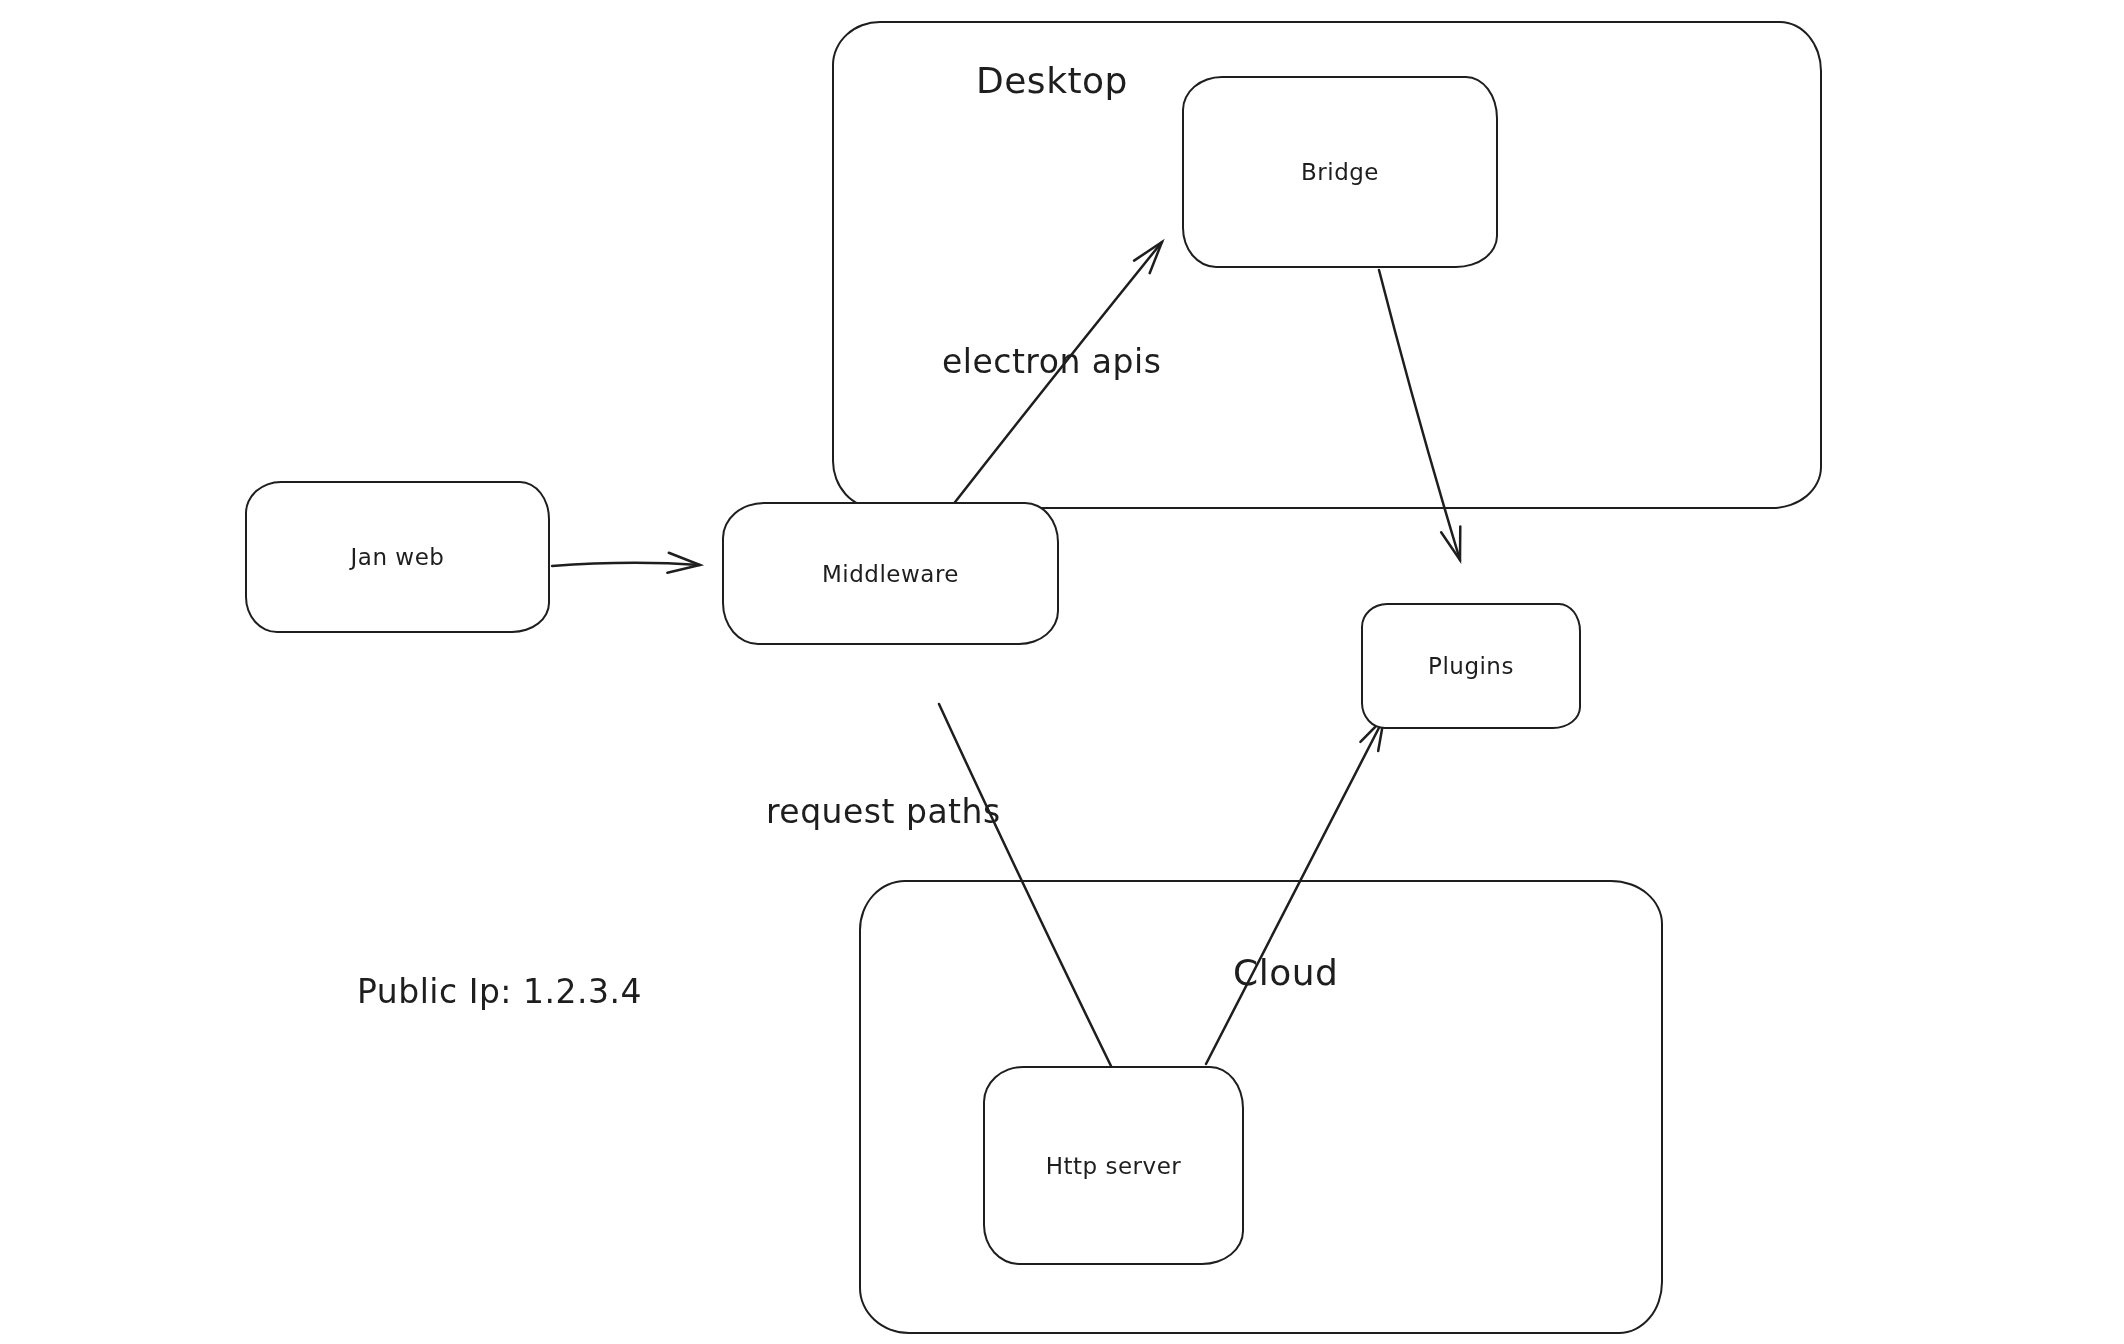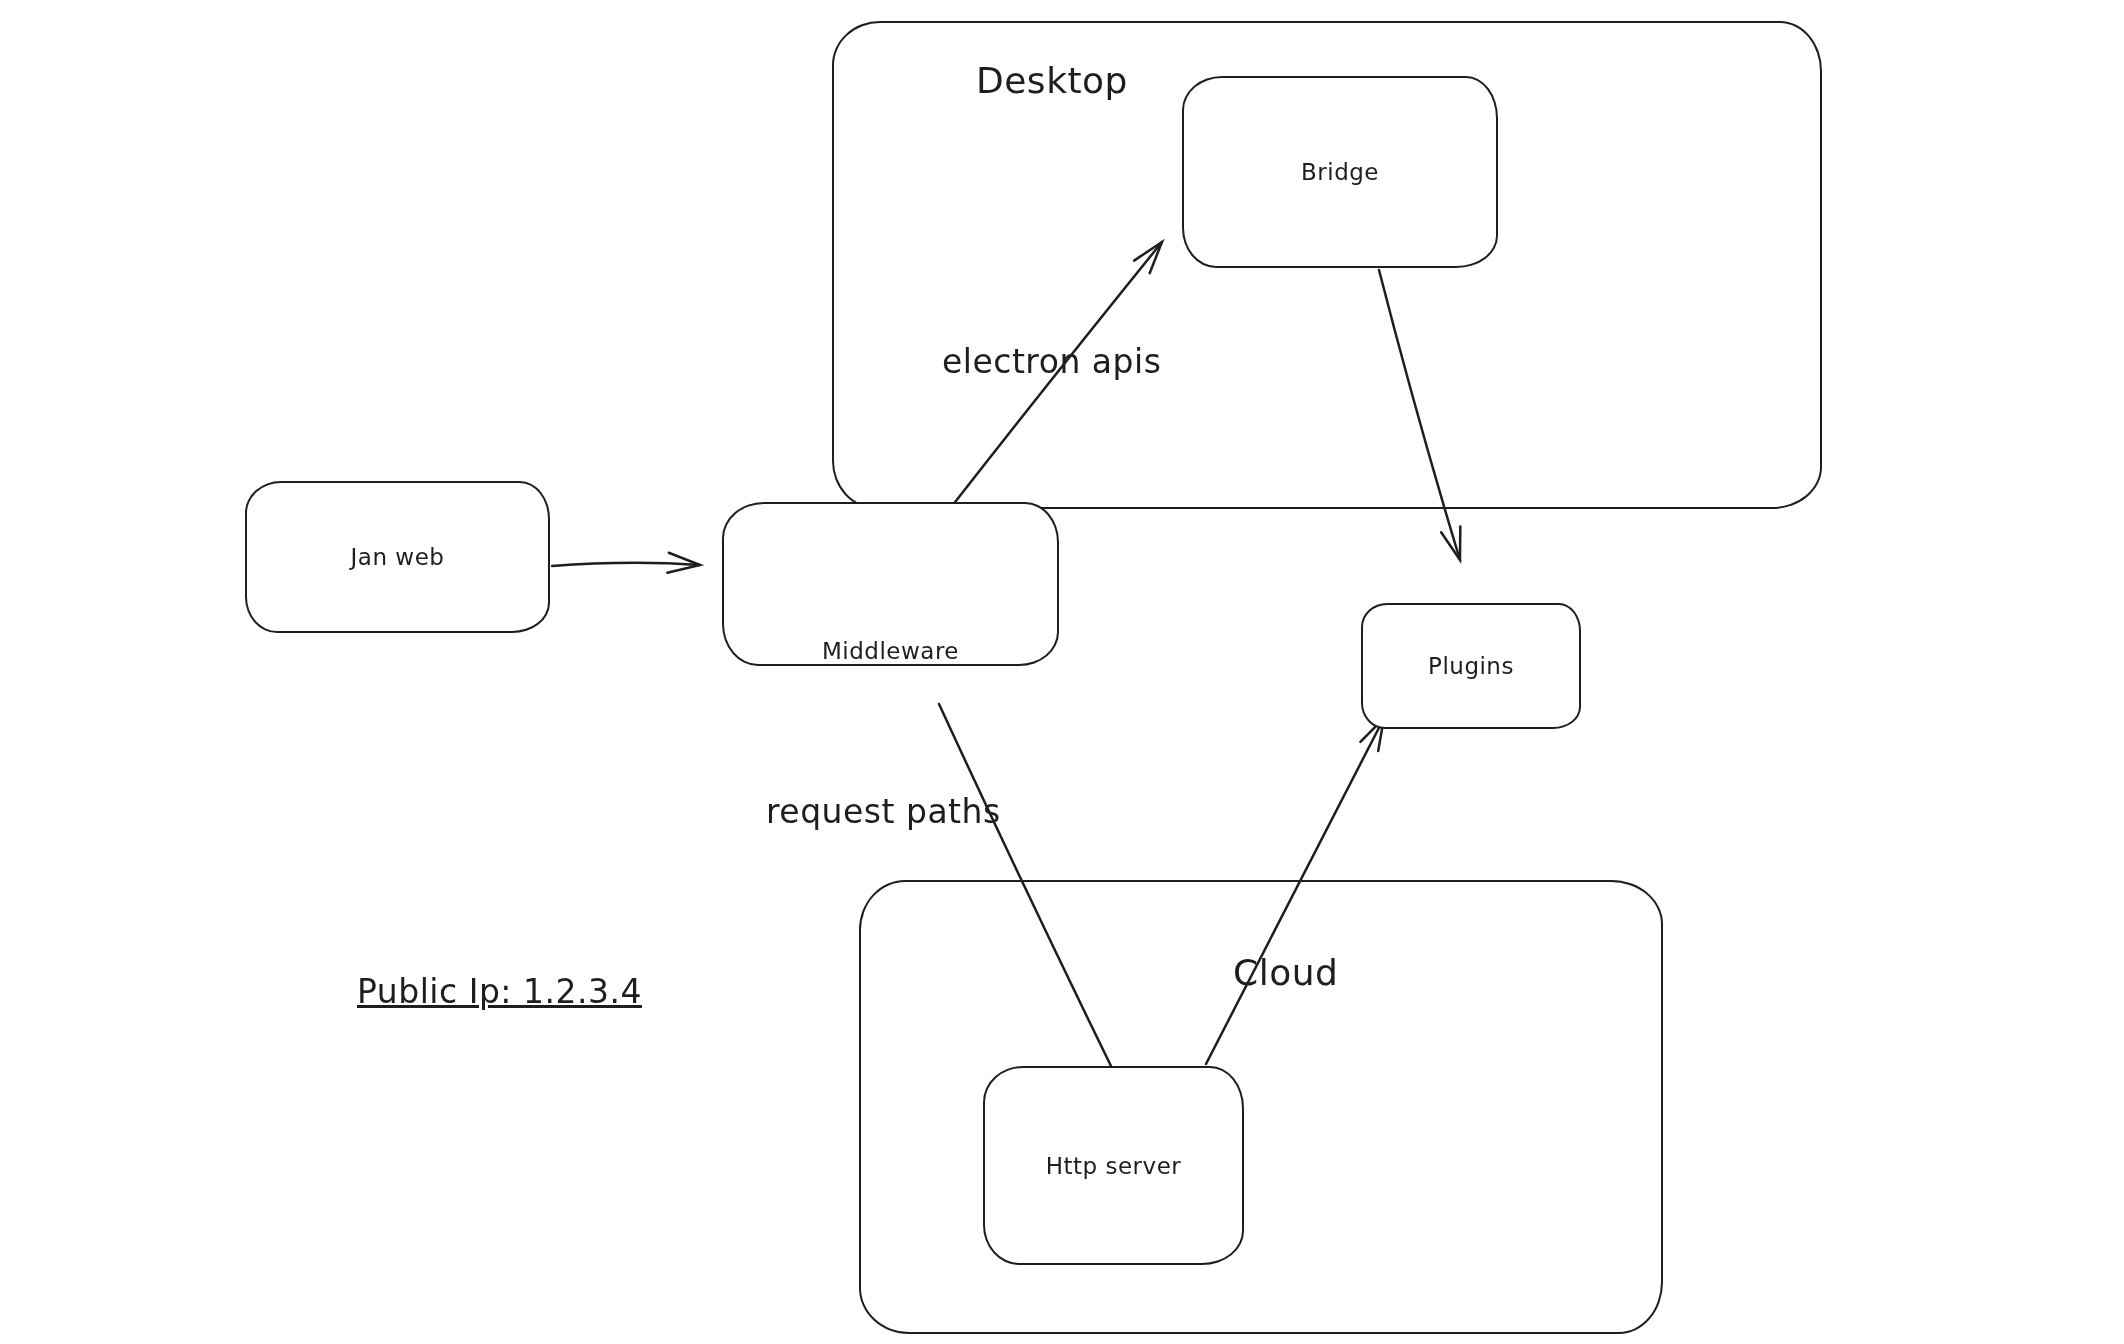--- a/index.html
+++ b/index.html
@@ -82,36 +82,36 @@
   </svg>
 
   <div class="node" style="left:245px; top:481px; width:305px; height:152px; border-radius:36px 30px 38px 32px / 32px 38px 30px 36px;">
     <span>Jan web</span>
   </div>
 
   <div class="node" style="left:1182px; top:76px; width:316px; height:192px; border-radius:40px 32px 42px 34px / 34px 42px 32px 40px;">
     <span>Bridge</span>
   </div>
 
-  <div class="node" style="left:722px; top:502px; width:337px; height:164px; border-radius:42px 34px 40px 36px / 36px 40px 34px 42px;align-items:flex-end;">
+  <div class="node" style="left:722px; top:502px; width:337px; height:143px; border-radius:42px 34px 40px 36px / 36px 40px 34px 42px;">
     <span>Middleware</span>
   </div>
 
   <div class="node" style="left:1361px; top:575px; width:220px; height:126px; border-radius:26px 22px 28px 24px / 24px 28px 22px 26px;margin-top:28px;">
     <span>Plugins</span>
   </div>
 
   <div class="node" style="left:983px; top:1066px; width:261px; height:199px; border-radius:40px 34px 42px 36px / 36px 42px 34px 40px;">
     <span>Http server</span>
   </div>
 
   <div class="label container-label" style="left:976px; top:60px;">Desktop</div>
 
   <div class="label container-label" style="left:1233px; top:952px;">Cloud</div>
 
   <div class="label" style="left:942px; top:342px;">electron apis</div>
 
   <div class="label" style="left:766px; top:792px;">request paths</div>
 
-  <div class="label" style="left:357px; top:972px;text-decoration:underline;">Public Ip: 1.2.3.4</div>
+  <div class="label" style="left:357px; top:972px;">Public Ip: 1.2.3.4</div>
 
 
 </div>
 
 </body></html>

